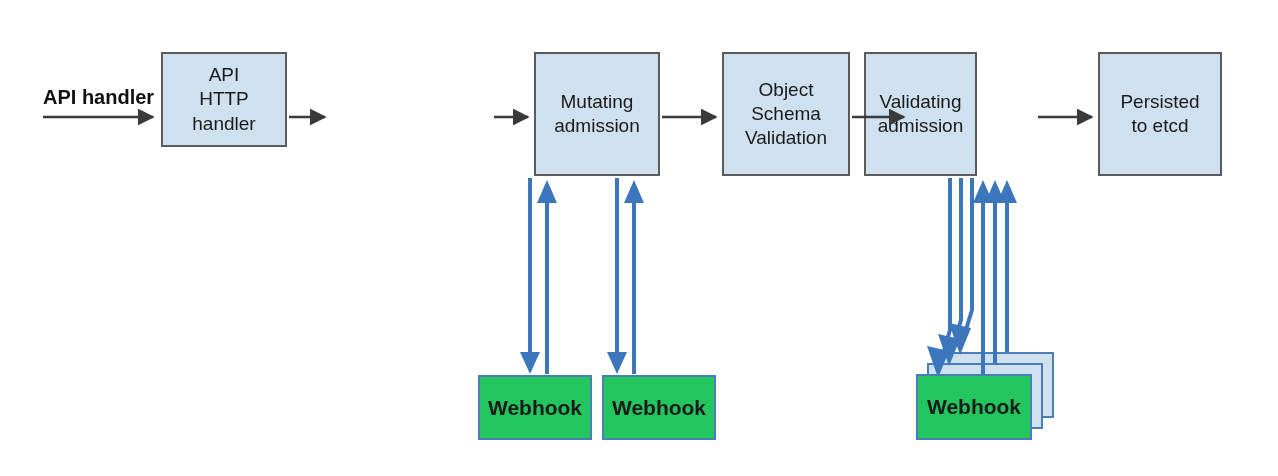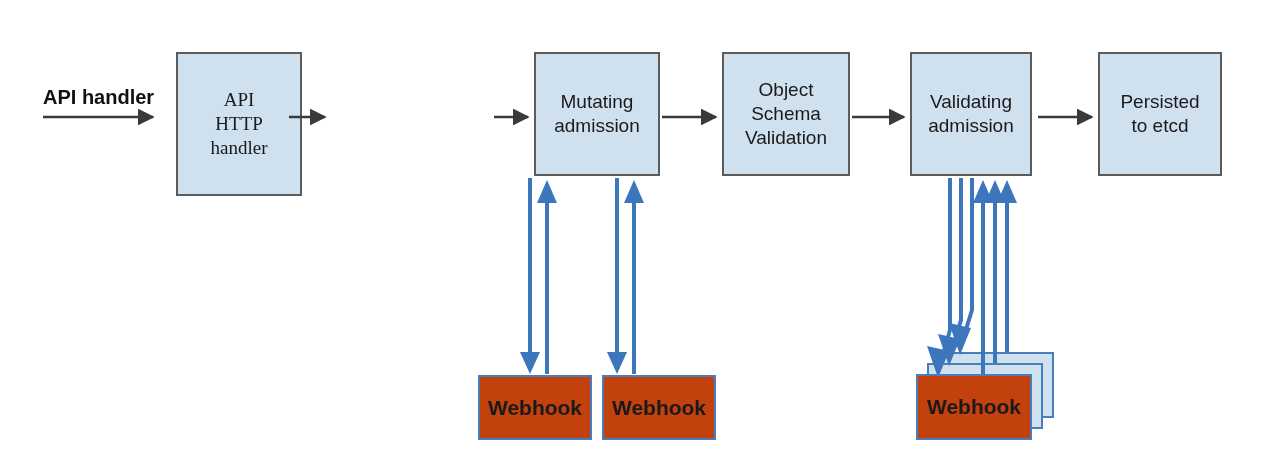--- a/index.html
+++ b/index.html
@@ -30,21 +30,21 @@
     font-size: 19px;
     line-height: 1.28;
     font-family: "Liberation Sans", sans-serif;
   }
   .pipeline-box .label-lines {
     white-space: pre-line;
   }
   .webhook-box {
     position: absolute;
     box-sizing: border-box;
-    background: #c2410c;
+    background: #22c55e;
     border: 2px solid #4a7ebb;
     display: flex;
     align-items: center;
     justify-content: center;
     text-align: center;
     color: #1a1a1a;
     font-size: 21px;
     font-weight: bold;
     font-family: "Liberation Sans", sans-serif;
   }
@@ -71,39 +71,39 @@
     pointer-events: none;
   }
 </style>
 </head>
 <body>
 
 <div id="canvas">
 
   <div class="entry-label" style="left:43px; top:86px;">API handler</div>
 
-  <div class="pipeline-box" style="left:176px; top:52px; width:126px; height:144px;font-family:Liberation Serif, serif;">
+  <div class="pipeline-box" style="left:161px; top:52px; width:126px; height:95px;">
     <span class="label-lines">API
 HTTP
 handler</span>
   </div>
 
 
   <div class="pipeline-box" style="left:534px; top:52px; width:126px; height:124px;">
     <span class="label-lines">Mutating
 admission</span>
   </div>
 
   <div class="pipeline-box" style="left:722px; top:52px; width:128px; height:124px;">
     <span class="label-lines">Object
 Schema
 Validation</span>
   </div>
 
-  <div class="pipeline-box" style="left:910px; top:52px; width:122px; height:124px;">
+  <div class="pipeline-box" style="left:864px; top:52px; width:113px; height:124px;">
     <span class="label-lines">Validating
 admission</span>
   </div>
 
   <div class="pipeline-box" style="left:1098px; top:52px; width:124px; height:124px;justify-content:center;">
     <span class="label-lines">Persisted
 to etcd</span>
   </div>
 
   <div class="webhook-stack-back" style="left:938px; top:352px; width:116px; height:66px;"></div>

